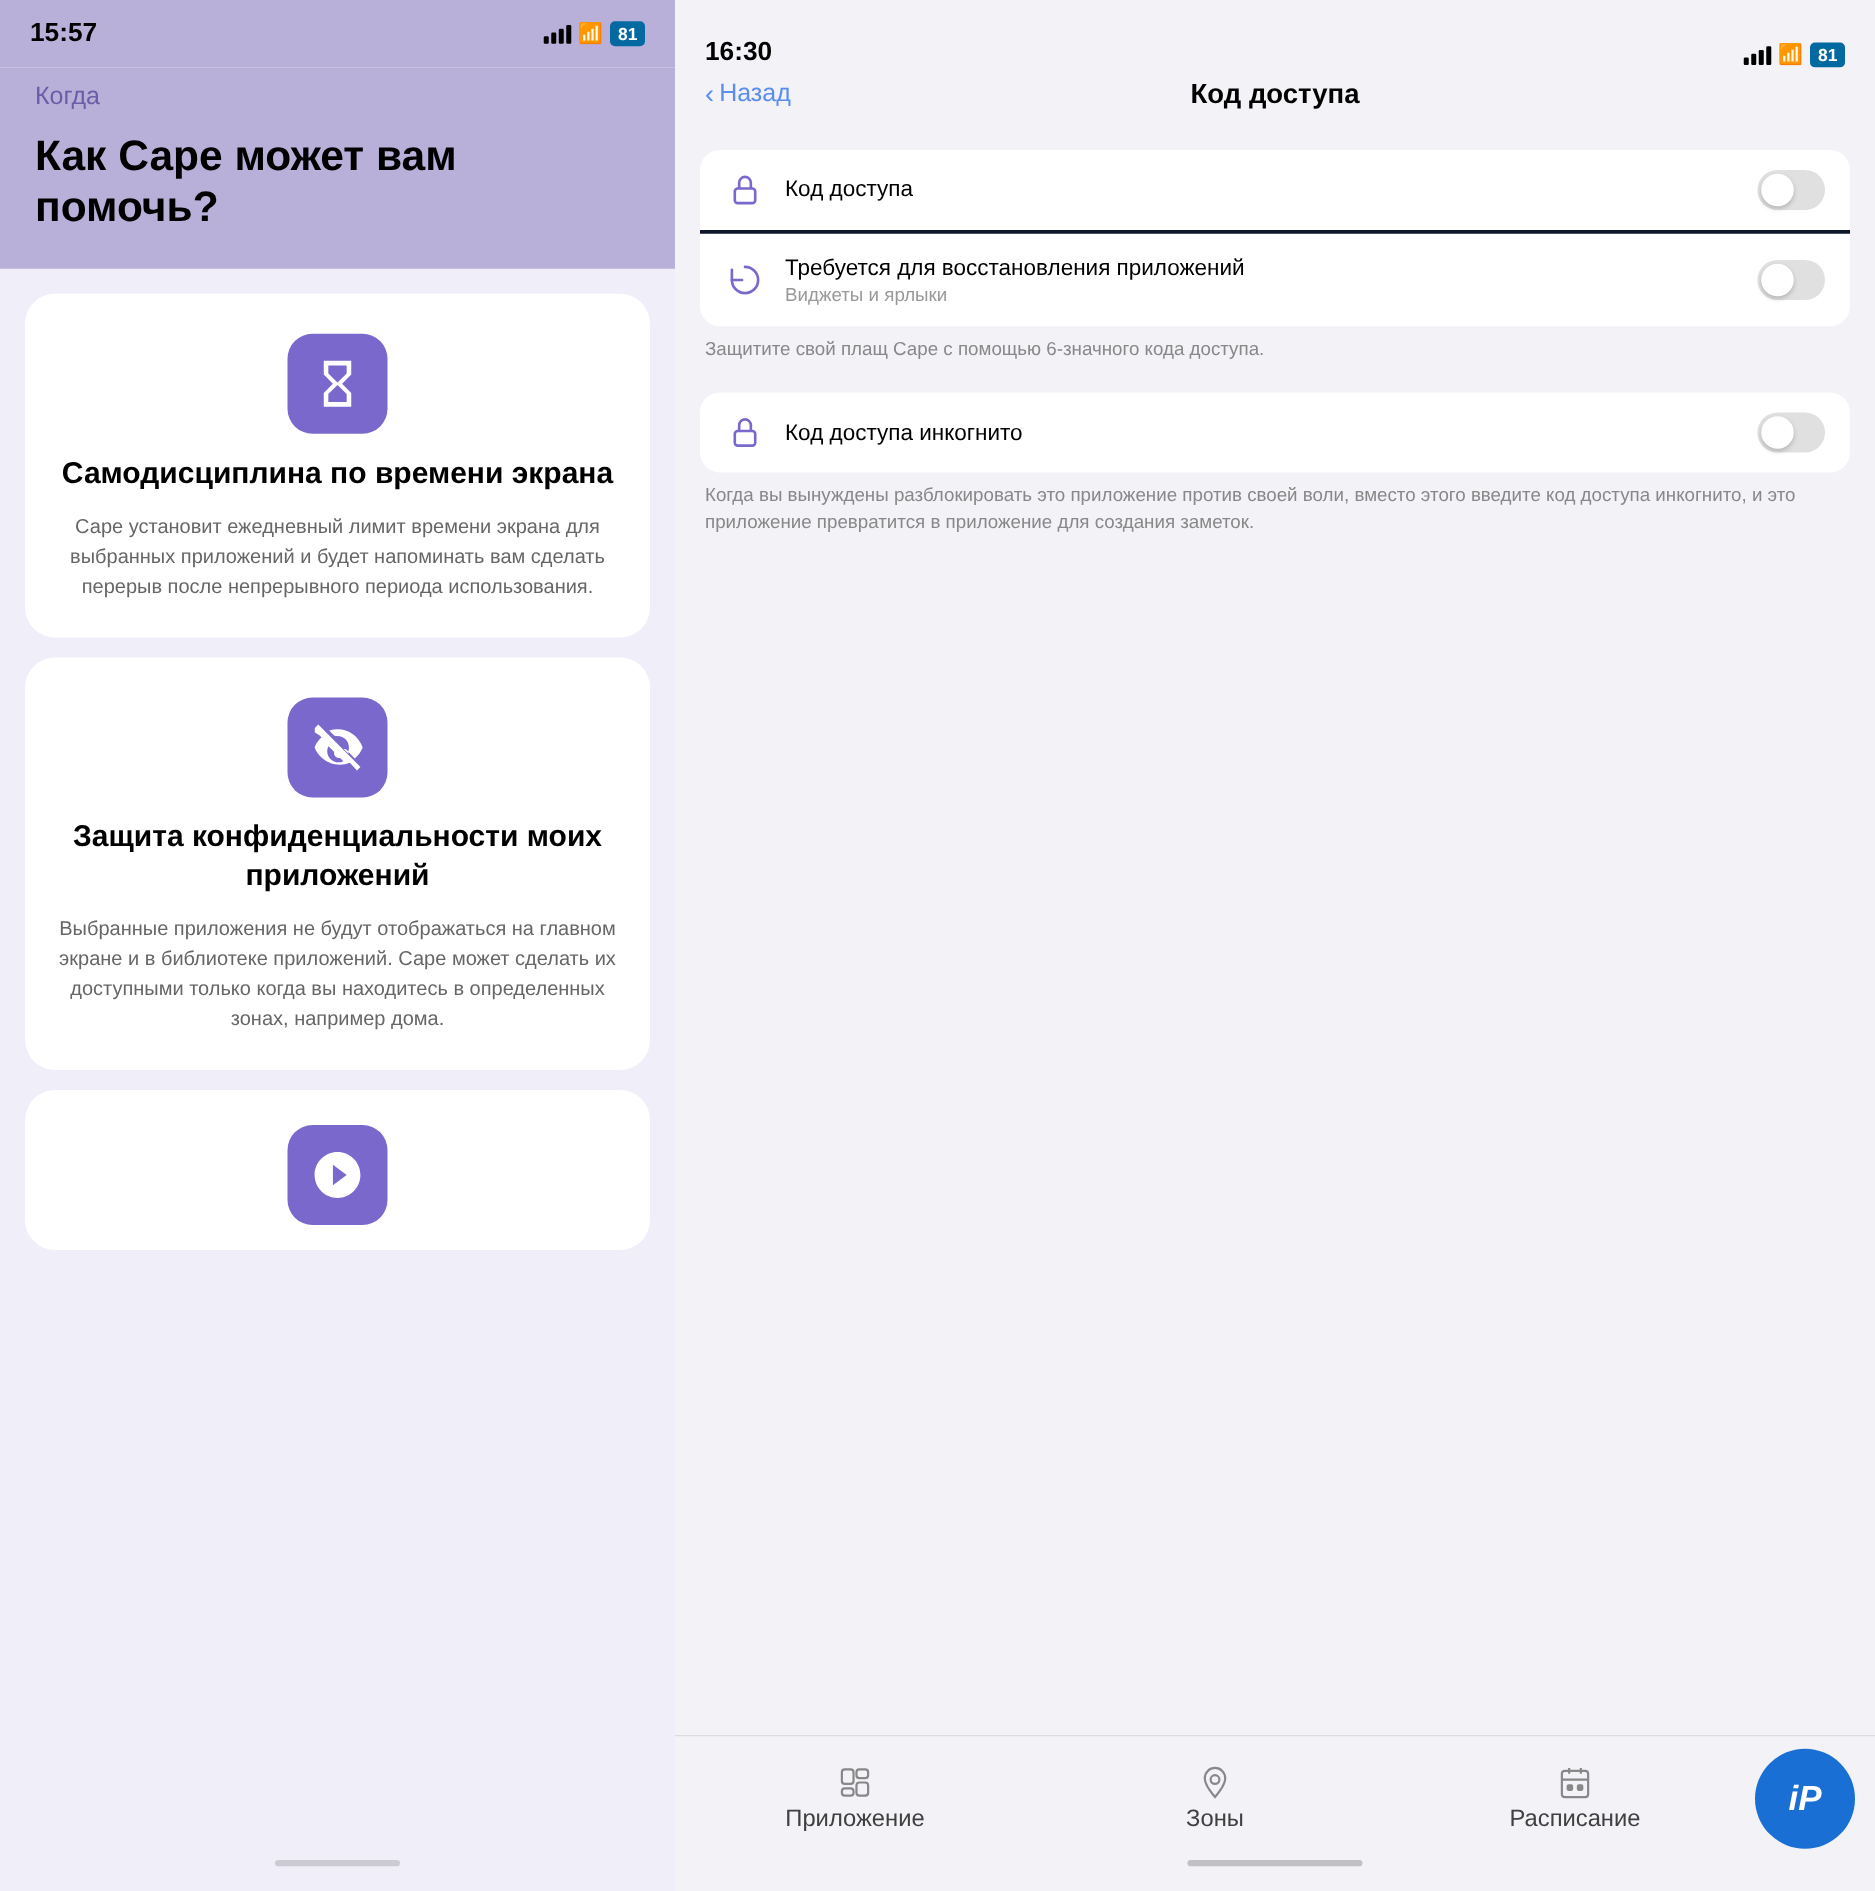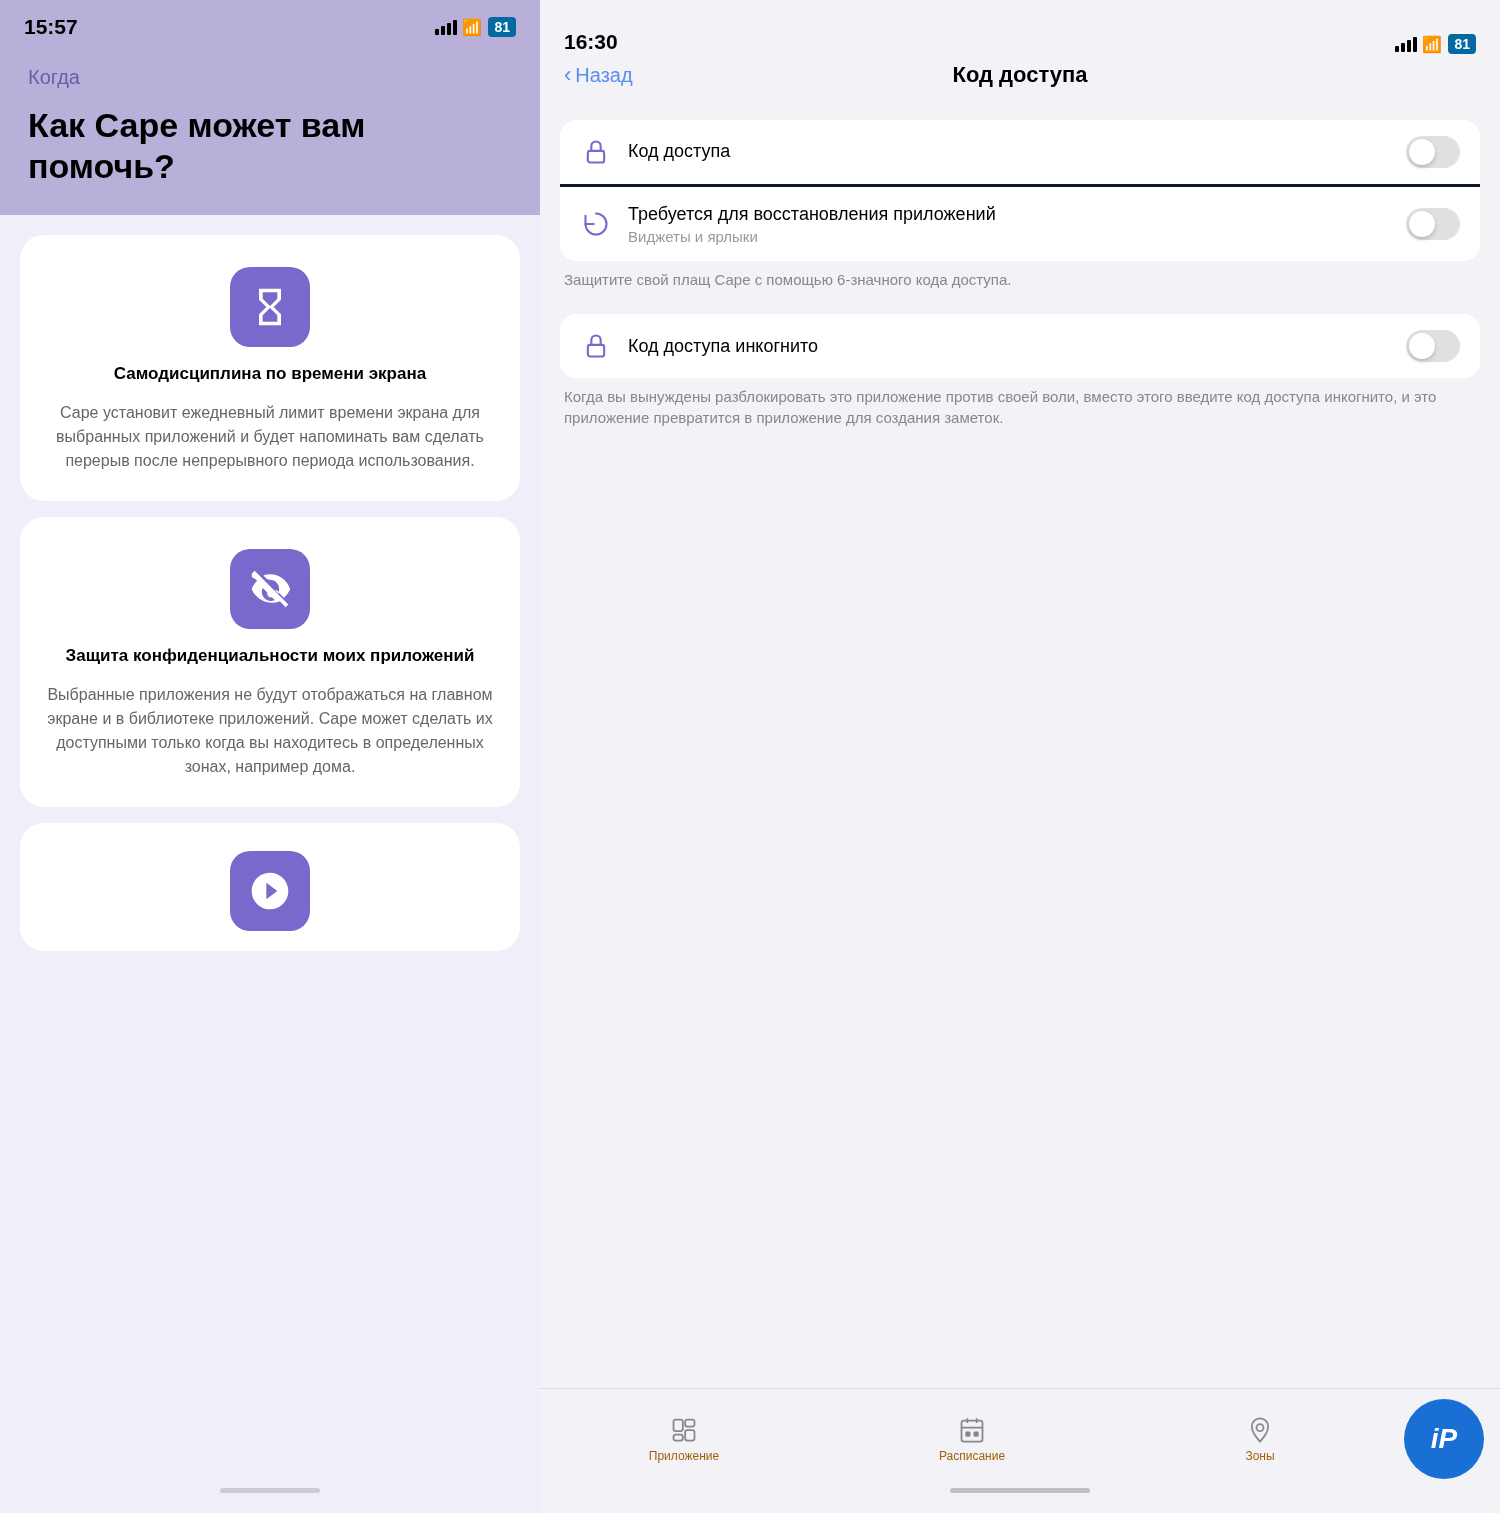--- a/index.html
+++ b/index.html
@@ -130,21 +130,21 @@
       justify-content: center;
     }
 
     .feature-icon-wrap svg {
       width: 44px;
       height: 44px;
       fill: #fff;
     }
 
     .feature-title {
-      font-size: 17px;
+      font-size: 24px;
       font-weight: 700;
       color: #000;
       line-height: 1.3;
     }
 
     .feature-desc {
       font-size: 16px;
       color: #666;
       line-height: 1.5;
     }
@@ -331,22 +331,22 @@
       align-items: center;
       justify-content: center;
     }
 
     .tab-icon svg {
       width: 28px;
       height: 28px;
     }
 
     .tab-label {
-      font-size: 12px;
-      color: #a16207;
+      font-size: 19px;
+      color: #404040;
     }
 
     .home-indicator {
       width: 140px;
       height: 5px;
       background: #000;
       border-radius: 3px;
       margin: 0 auto 8px auto;
       opacity: 0.2;
     }
@@ -537,36 +537,36 @@
             <rect x="13" y="3" width="8" height="6" rx="2"></rect>
             <rect x="13" y="12" width="8" height="9" rx="2"></rect>
             <rect x="3" y="16" width="8" height="5" rx="2"></rect>
           </svg>
         </div>
         <span class="tab-label">Приложение</span>
       </div>
       <div class="tab-item">
         <div class="tab-icon">
           <svg viewBox="0 0 24 24" fill="none" stroke="#888" stroke-width="1.5">
+            <circle cx="12" cy="10" r="3"></circle>
+            <path d="M12 2C8.13 2 5 5.13 5 9c0 5.25 7 13 7 13s7-7.75 7-13c0-3.87-3.13-7-7-7z"></path>
+          </svg>
+        </div>
+        <span class="tab-label">Зоны</span>
+      </div>
+      <div class="tab-item">
+        <div class="tab-icon">
+          <svg viewBox="0 0 24 24" fill="none" stroke="#888" stroke-width="1.5">
             <rect x="3" y="4" width="18" height="18" rx="2"></rect>
             <path d="M16 2v4M8 2v4M3 10h18"></path>
             <rect x="7" y="14" width="3" height="3" rx="0.5" fill="#888"></rect>
             <rect x="14" y="14" width="3" height="3" rx="0.5" fill="#888"></rect>
           </svg>
         </div>
         <span class="tab-label">Расписание</span>
       </div>
-      <div class="tab-item">
-        <div class="tab-icon">
-          <svg viewBox="0 0 24 24" fill="none" stroke="#888" stroke-width="1.5">
-            <circle cx="12" cy="10" r="3"></circle>
-            <path d="M12 2C8.13 2 5 5.13 5 9c0 5.25 7 13 7 13s7-7.75 7-13c0-3.87-3.13-7-7-7z"></path>
-          </svg>
-        </div>
-        <span class="tab-label">Зоны</span>
-      </div>
       <div class="ip-logo">iP</div>
     </div>
   </div>
   <div style="display:flex;justify-content:center;padding-bottom:12px;">
     <div class="home-indicator"></div>
   </div>
 </div>
 
 </body></html>

